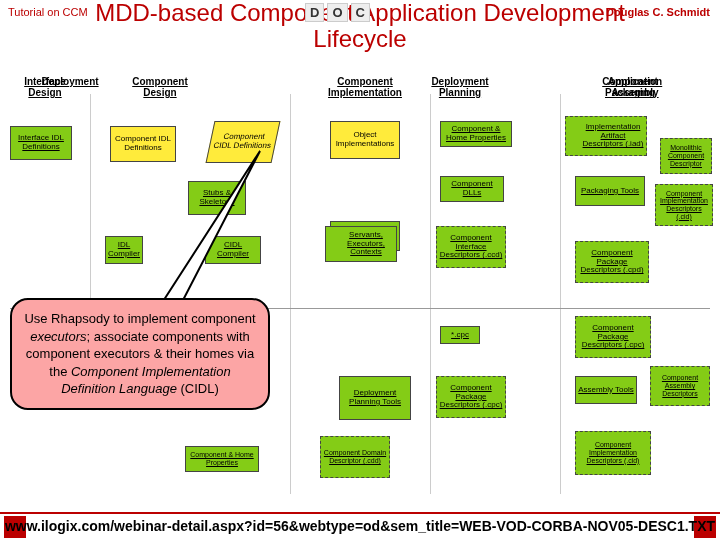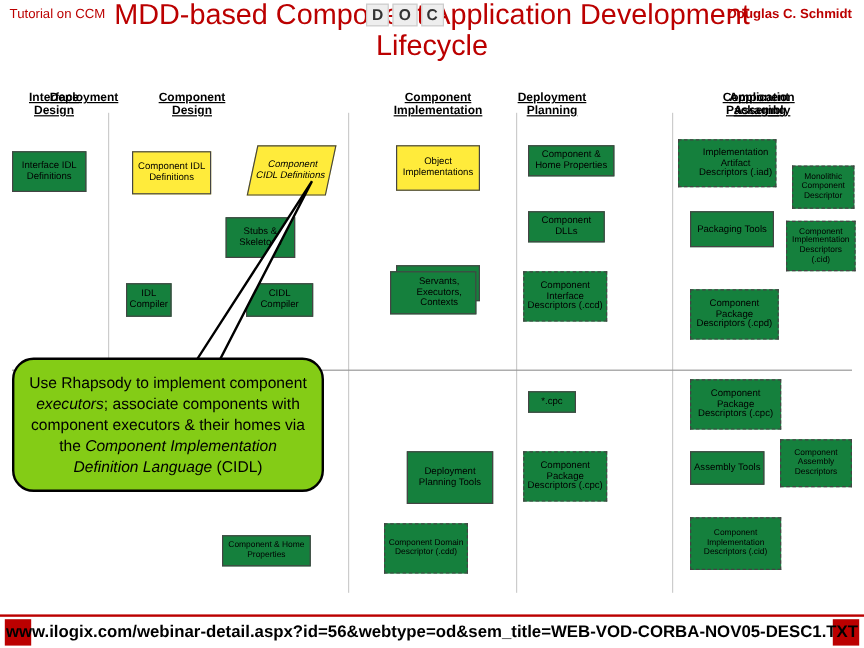--- a/index.html
+++ b/index.html
@@ -7,23 +7,23 @@
   .header { position: relative; height: 68px; }
   .tutorial { position: absolute; top: 6px; left: 8px; font-size: 11px; color: #b00; }
   .author { position: absolute; top: 6px; right: 10px; font-size: 11px; color: #b00; font-weight: bold; }
   .logo { position: absolute; top: 2px; left: 305px; width: 100px; height: 20px; display: flex; gap: 3px; align-items: center; }
   .logo span { font-size: 13px; font-weight: bold; color: #333; background: #eee; padding: 1px 4px; border: 1px solid #ccc; }
   .title { text-align: center; font-size: 24px; color: #b00; line-height: 1.1; padding-top: 0px; }
   .diagram { position: absolute; top: 76px; left: 0; width: 720px; height: 420px; }
   .col-head { position: absolute; font-size: 10px; font-weight: bold; text-decoration: underline; text-align: center; line-height: 1.1; }
   .box { position: absolute; border: 1px solid #444; font-size: 8px; text-align: center; line-height: 1.1; padding: 2px; display: flex; align-items: center; justify-content: center; }
   .box.yellow { background: #ffeb3b; }
-  .box.white { background: #15803d; }
+  .box.white { background: #84cc16; text-decoration: underline; }
   .box.dashed { border-style: dashed; }
-  .callout { position: absolute; background: #84cc16; border: 2px solid #000; border-radius: 18px; padding: 10px 12px; font-size: 13px; line-height: 1.35; text-align: center; width: 260px; z-index: 10; }
+  .callout { position: absolute; background: #fca5a5; border: 2px solid #000; border-radius: 18px; padding: 10px 12px; font-size: 13px; line-height: 1.35; text-align: center; width: 260px; z-index: 10; }
   .callout .em1 { font-style: italic; }
   .callout .em2 { font-style: italic; }
   .footer-rule { position: absolute; bottom: 26px; left: 0; width: 720px; height: 2px; background: #b00; }
   .footer { position: absolute; bottom: 6px; left: 0; width: 720px; text-align: center; font-size: 14px; font-weight: bold; }
   .vline { position: absolute; width: 1px; background: #ccc; }
   .hline { position: absolute; height: 1px; background: #999; }
   .shield { position: absolute; width: 22px; height: 22px; background: #b00; bottom: 2px; }
 </style>
 </head>
 <body>

